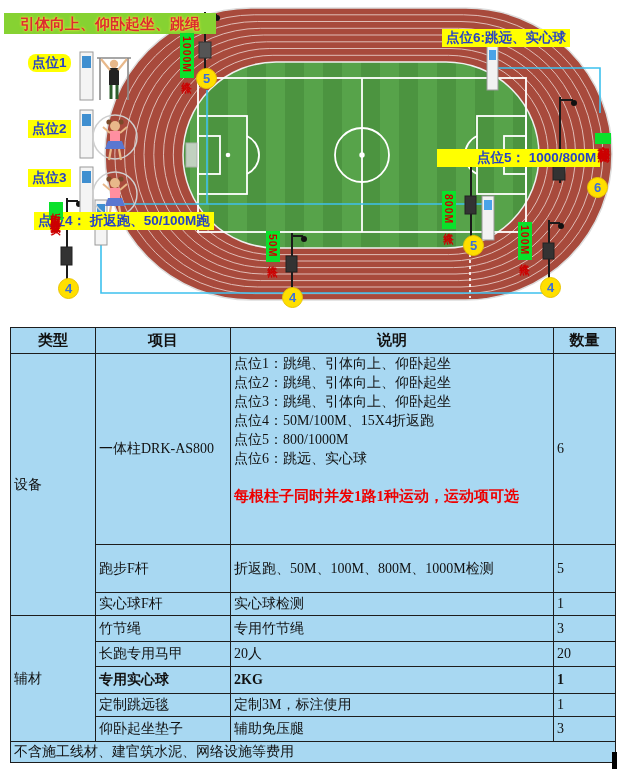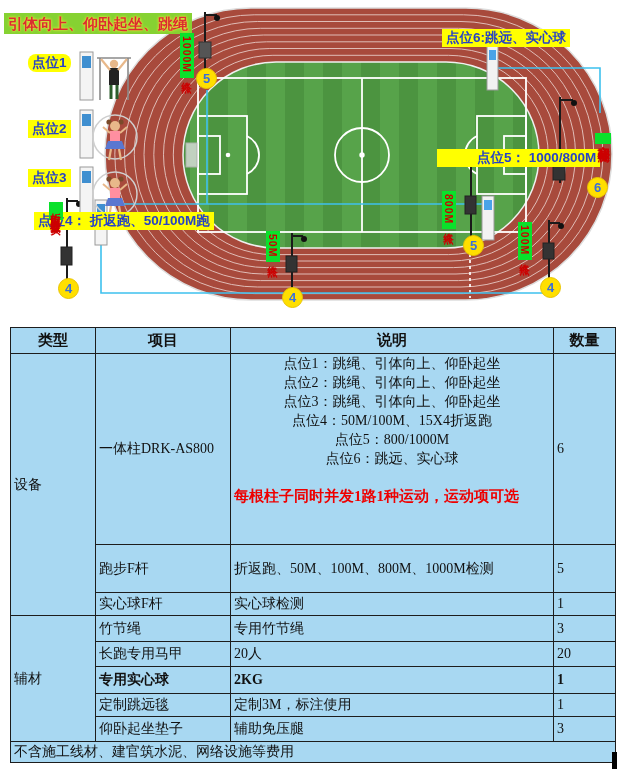--- a/index.html
+++ b/index.html
@@ -3,39 +3,39 @@
 <meta charset="utf-8">
 <style>
   html,body{margin:0;padding:0;background:#ffffff;}
   .stage{position:relative;width:619px;height:770px;background:#fff;overflow:hidden;
          font-family:"Liberation Sans","DejaVu Sans",sans-serif;}
   
   .diagram{position:absolute;left:0;top:0;width:619px;height:318px;}
   .diagram svg{position:absolute;left:0;top:0;}
   .lbl{position:absolute;white-space:nowrap;line-height:1.15;}
   .title-lbl{background:#86d232;color:#d92f2f;font-weight:bold;font-size:15px;
-             padding:2px 4px;text-shadow:0 0 3px #ffe93d,0 0 1px #ffe93d;}
+             padding:2px 16px;text-shadow:0 0 3px #ffe93d,0 0 1px #ffe93d;}
   .pt-lbl{background:#ffff00;color:#2743c4;font-weight:bold;font-size:13.5px;padding:1px 4px;}
   .v-lbl{background:#0ae12b;color:#cc0000;font-weight:bold;font-size:10.5px;
          writing-mode:vertical-rl;text-orientation:mixed;padding:3px 1px;letter-spacing:1px;}
   .v-lbl.big{font-size:12px;}
   .marker{position:absolute;width:21px;height:21px;border-radius:50%;background:#ffdf00;
           border:1px solid #e9c400;color:#3a6fd8;font-weight:bold;font-size:13px;
           display:flex;align-items:center;justify-content:center;box-sizing:border-box;}
   
   .spec-wrap{position:absolute;left:10px;top:327px;width:523px;}
   table.spec{border-collapse:collapse;width:605px;table-layout:fixed;
              font-family:"Liberation Serif","DejaVu Serif",serif;color:#111;}
   table.spec td,table.spec th{border:1.5px solid #1d1d1d;background:#a8d8f2;
              font-size:14px;padding:0 3px;overflow:hidden;}
   table.spec th{font-size:15px;font-weight:bold;text-align:center;}
   td.c{text-align:left;}
   td.desc{text-align:left;vertical-align:middle;padding-left:4px;}
   td.desc-top{vertical-align:top;padding-top:1px;padding-left:4px;}
-  .desc-line{display:block;line-height:1.36;text-align:center;}
+  .desc-line{display:block;line-height:1.36;}
   .red-note{display:block;color:#ee0000;font-weight:bold;font-size:15px;
             line-height:1.35;margin-top:18px;}
   tr.h-head{height:26px;} tr.r1{height:191px;} tr.r2{height:48px;} tr.r3{height:23px;}
   tr.r4{height:26px;} tr.r5{height:25px;} tr.r6{height:27px;font-weight:bold;} tr.r7{height:23px;}
   tr.r8{height:25px;margin-top:24px;} tr.rf{height:21px;}
   .cursor-bar{position:absolute;left:612px;top:752px;width:5px;height:17px;background:#000;}
 </style>
 </head>
 <body>
 

